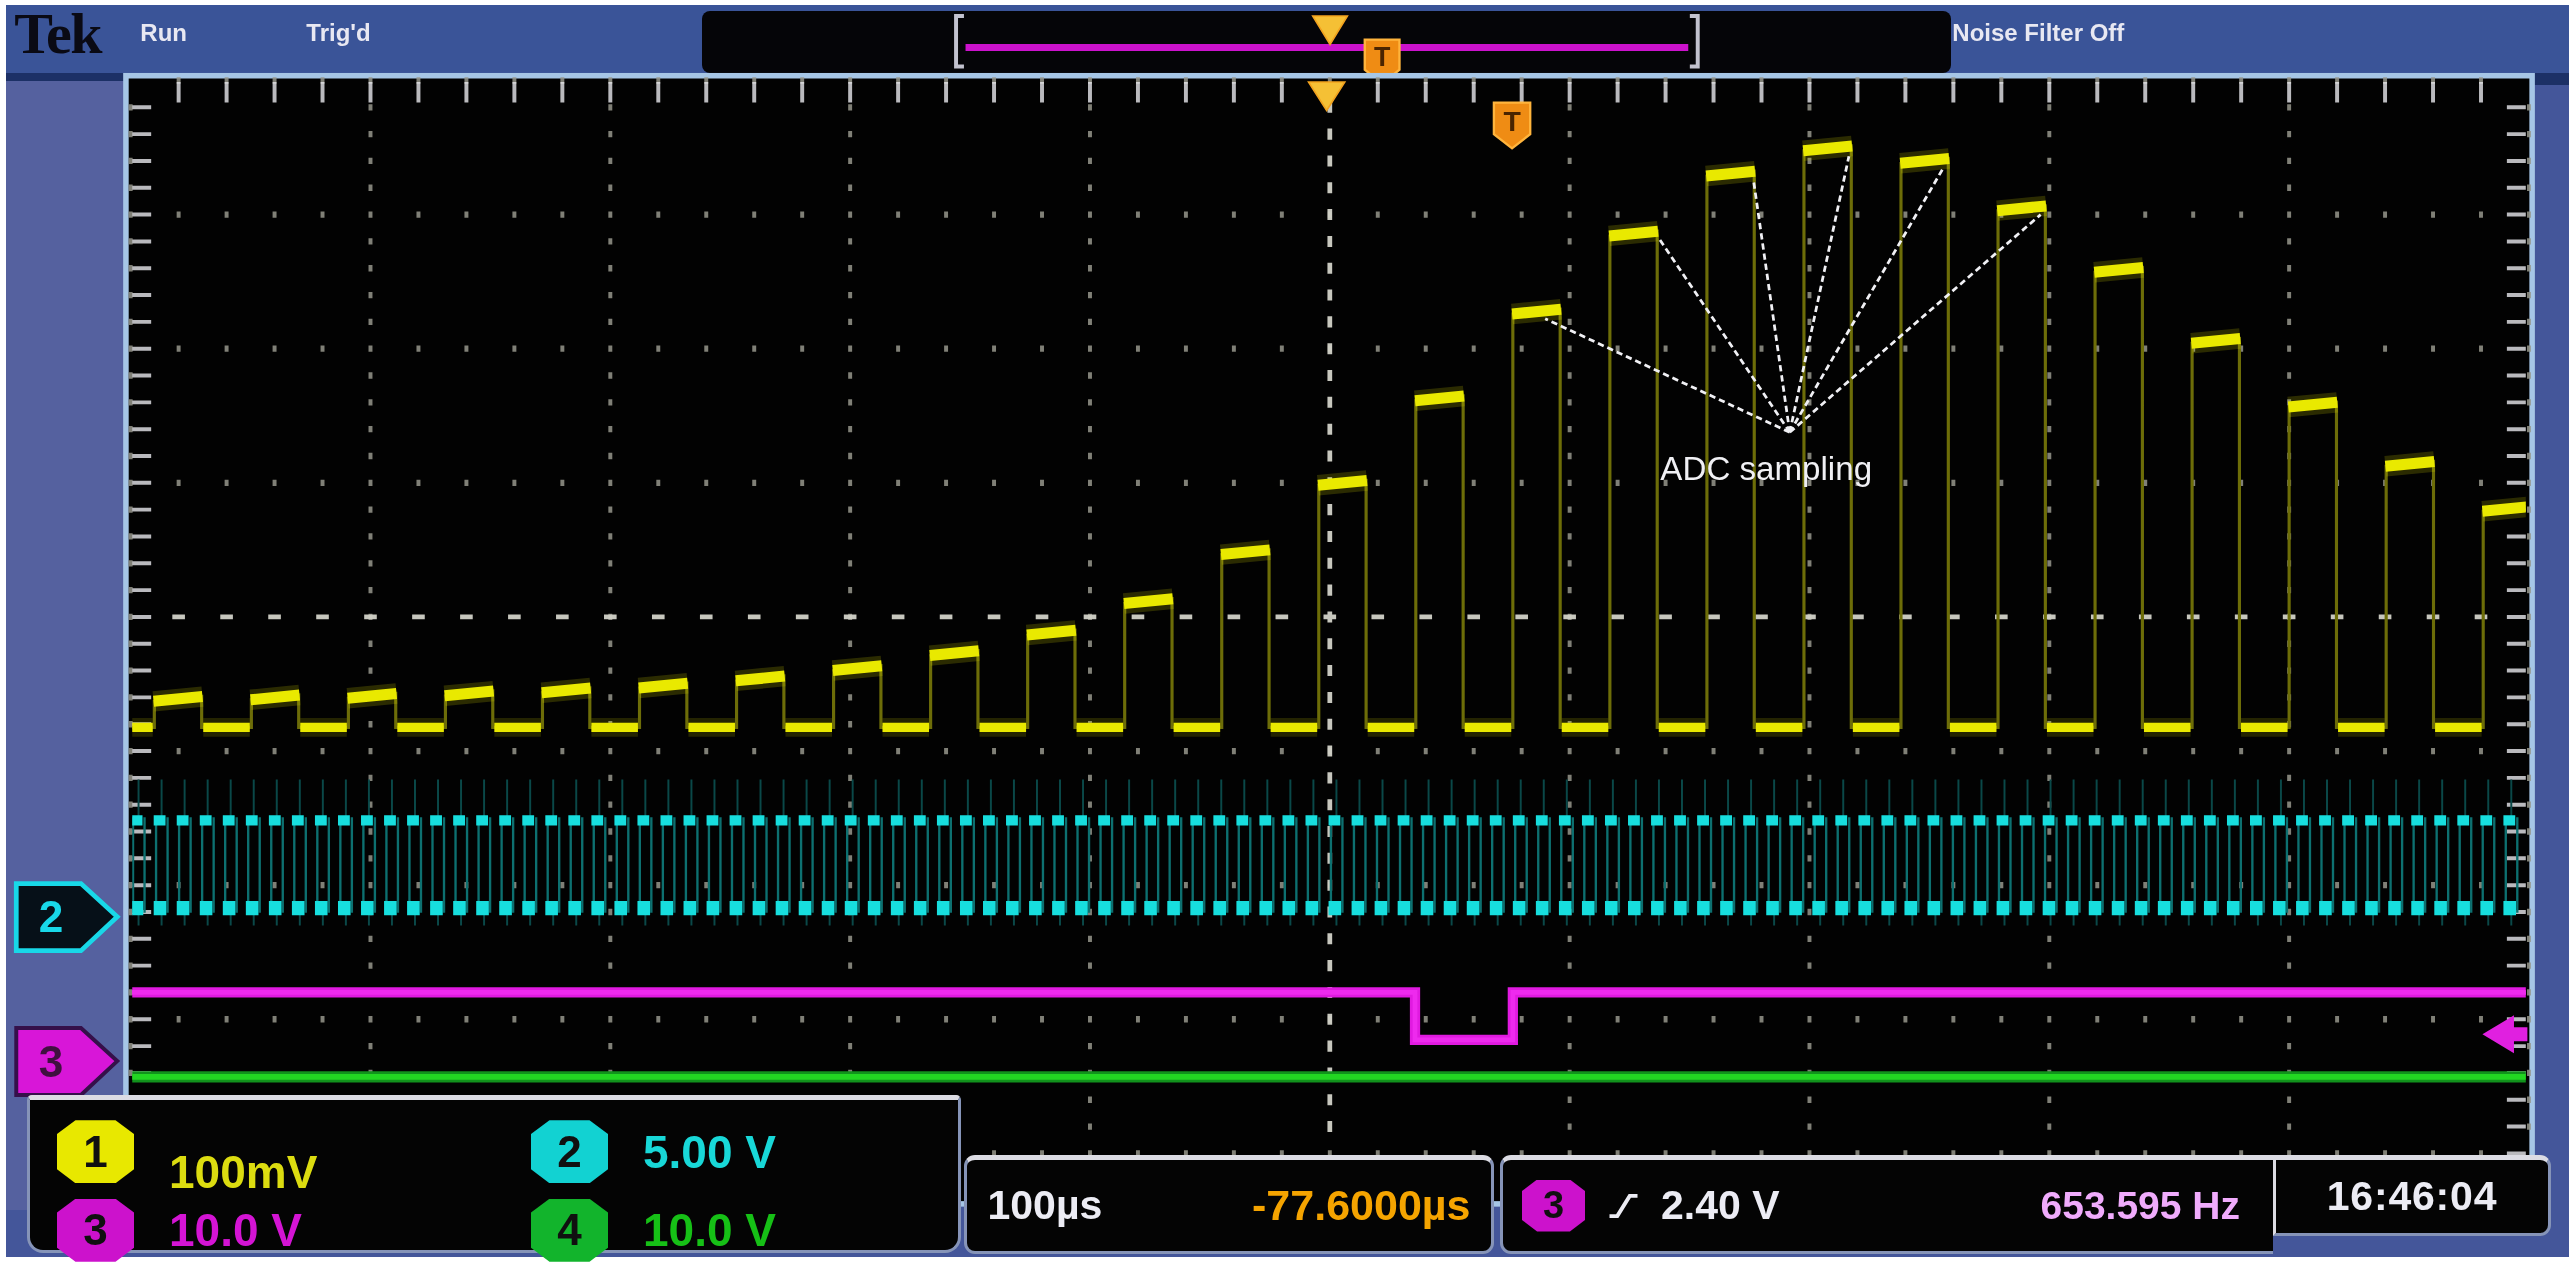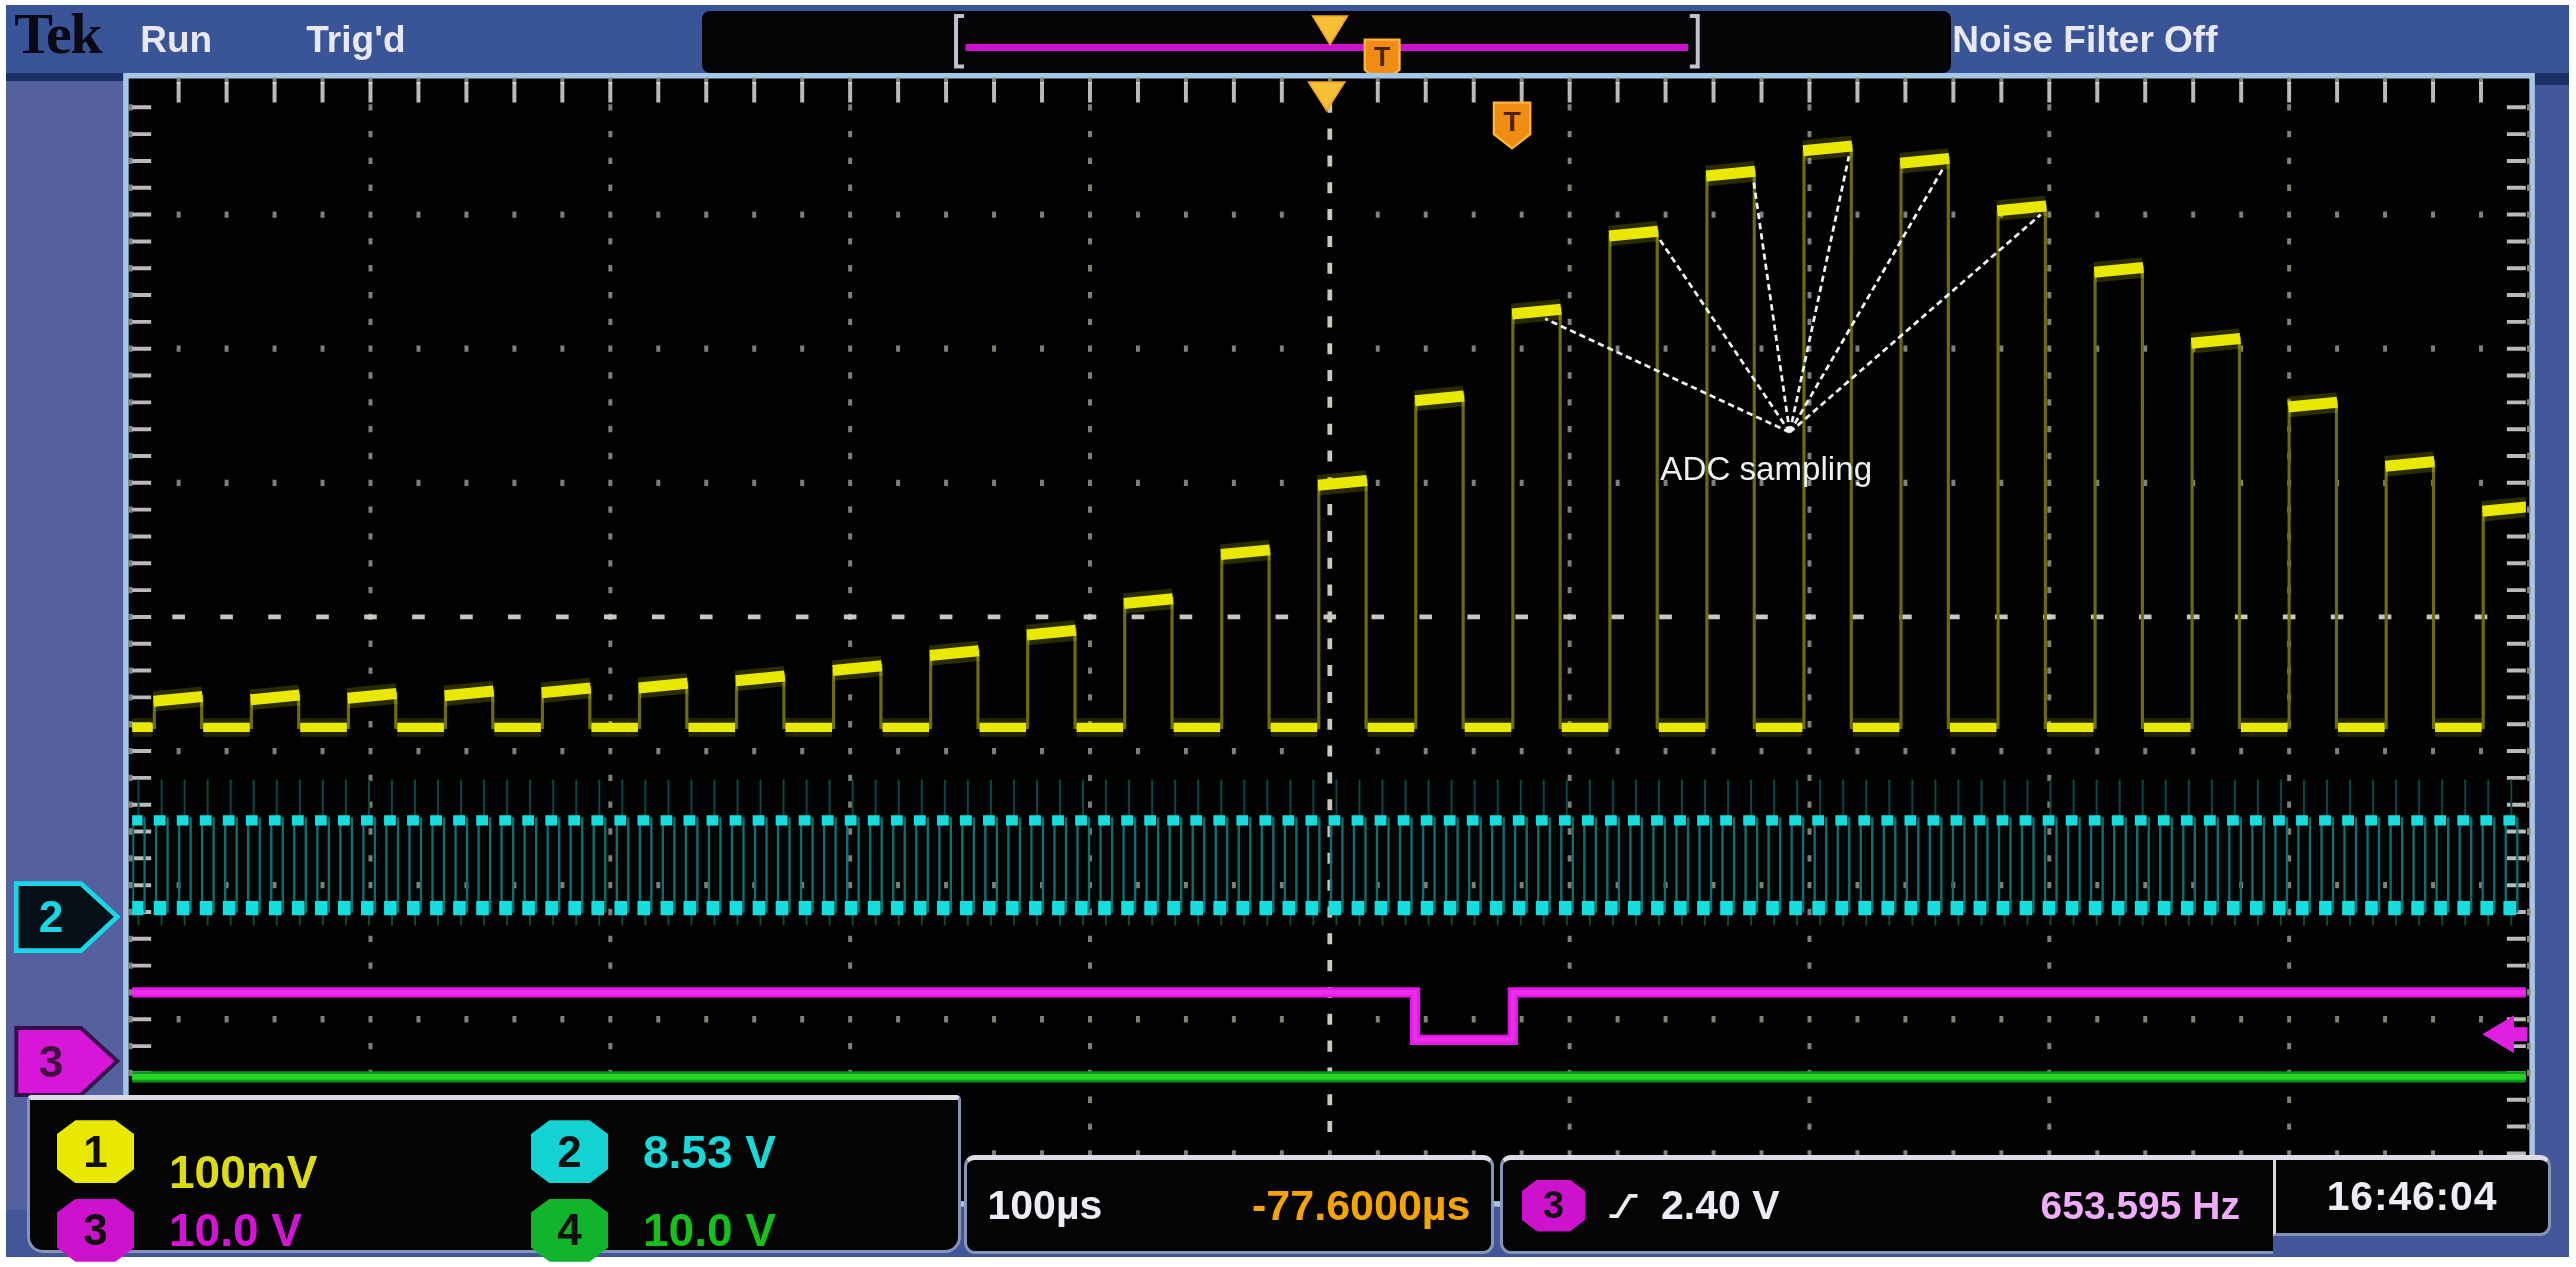--- a/index.html
+++ b/index.html
@@ -5,21 +5,21 @@
 <style>
   html,body{margin:0;padding:0;background:#ffffff;width:2576px;height:1267px;overflow:hidden;
     font-family:"Liberation Sans", sans-serif;}
   #stage{position:absolute;left:0;top:0;width:2576px;height:1267px;background:#ffffff;}
   #screen{position:absolute;left:6.3px;top:4.7px;width:2563px;height:1252px;background:#44569a;}
   
   #topbar{position:absolute;left:0;top:0;width:2563px;height:69px;background:#3a5498;}
   #darkstrip{position:absolute;left:0;top:68px;width:2563px;height:12.6px;background:#1c3066;}
   .tek-logo{position:absolute;left:8px;top:-4.7px;color:#0a0a14;
     font-family:"Liberation Serif", serif;font-weight:bold;font-size:58px;letter-spacing:-1.6px;}
-  .tb-text{position:absolute;top:14px;color:#e8e8f2;font-weight:bold;font-size:37px;white-space:nowrap;}
+  .tb-text{position:absolute;top:14px;color:#e8e8f2;font-weight:bold;font-size:24px;white-space:nowrap;}
   #run-status{left:134px;}
   #trig-status{left:300px;}
   #noise-msg{left:1946px;}
   #record-bar{position:absolute;left:696px;top:6.3px;width:1249px;height:62px;background:#050508;border-radius:8px;}
   #record-bar svg{overflow:visible;}
   
   #sidebar{position:absolute;left:0;top:76px;width:120px;height:1129px;background:#55619f;}
   
   #scope-svg{position:absolute;left:0;top:0;width:2576px;height:1267px;z-index:5;}
   
@@ -108,21 +108,21 @@
       <polygon points="3146,1311 3186,1287 3186,1302 3203,1302 3203,1320 3186,1320 3186,1335" fill="#e020e0"></polygon>
     </svg>
 
   <div class="box" id="ch-box">
     <div class="ch-cell">
       <span class="badge" id="badge1" style="background: rgb(232, 232, 0);">1</span>
       <span class="ch-val" id="val1" style="color: rgb(220, 220, 16); margin-top: 40px;">100mV</span>
     </div>
     <div class="ch-cell">
       <span class="badge" id="badge2" style="background: rgb(18, 210, 210);">2</span>
-      <span class="ch-val" id="val2" style="color: rgb(24, 216, 216);">8.53 V</span>
+      <span class="ch-val" id="val2" style="color: rgb(24, 216, 216);">5.00 V</span>
     </div>
     <div class="ch-cell">
       <span class="badge" id="badge3" style="background: rgb(204, 18, 204);">3</span>
       <span class="ch-val" id="val3" style="color: rgb(212, 20, 212);">10.0 V</span>
     </div>
     <div class="ch-cell">
       <span class="badge" id="badge4" style="background: rgb(18, 180, 44);">4</span>
       <span class="ch-val" id="val4" style="color: rgb(22, 192, 22);">10.0 V</span>
     </div>
   </div>

